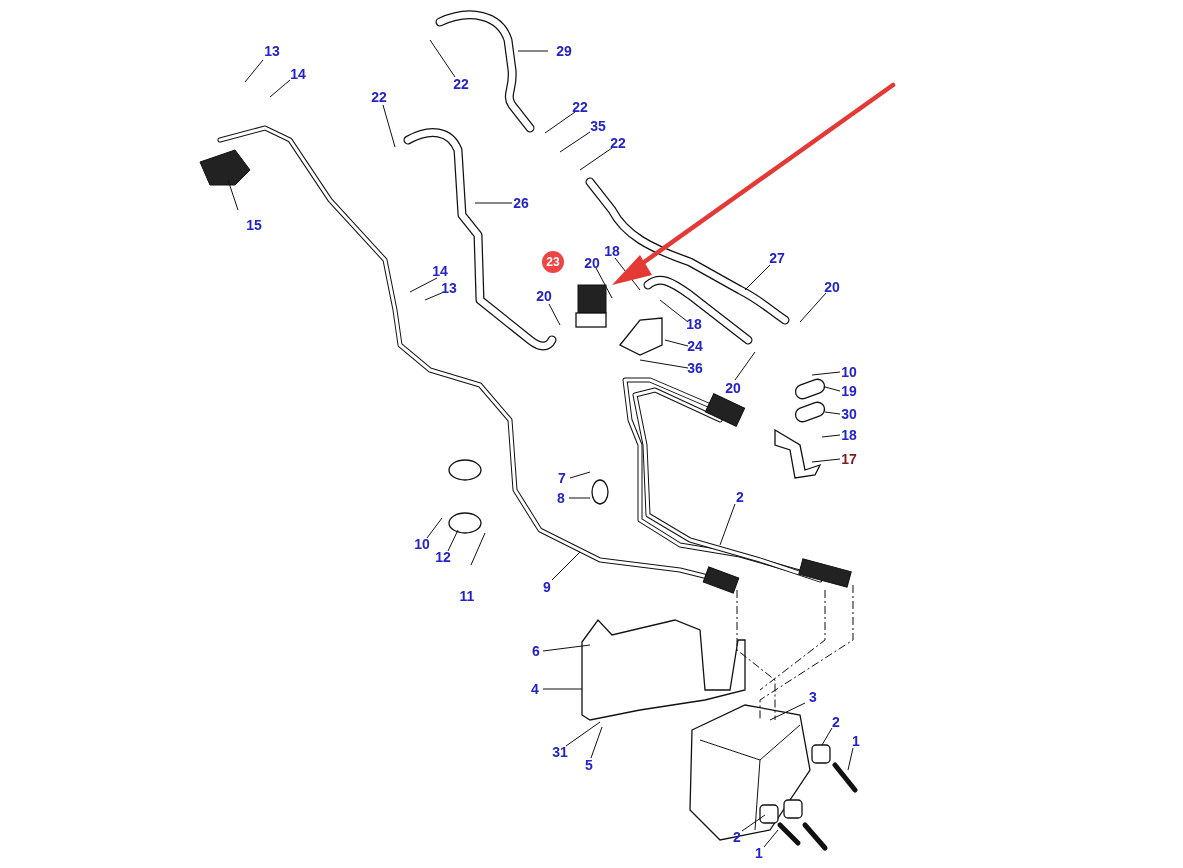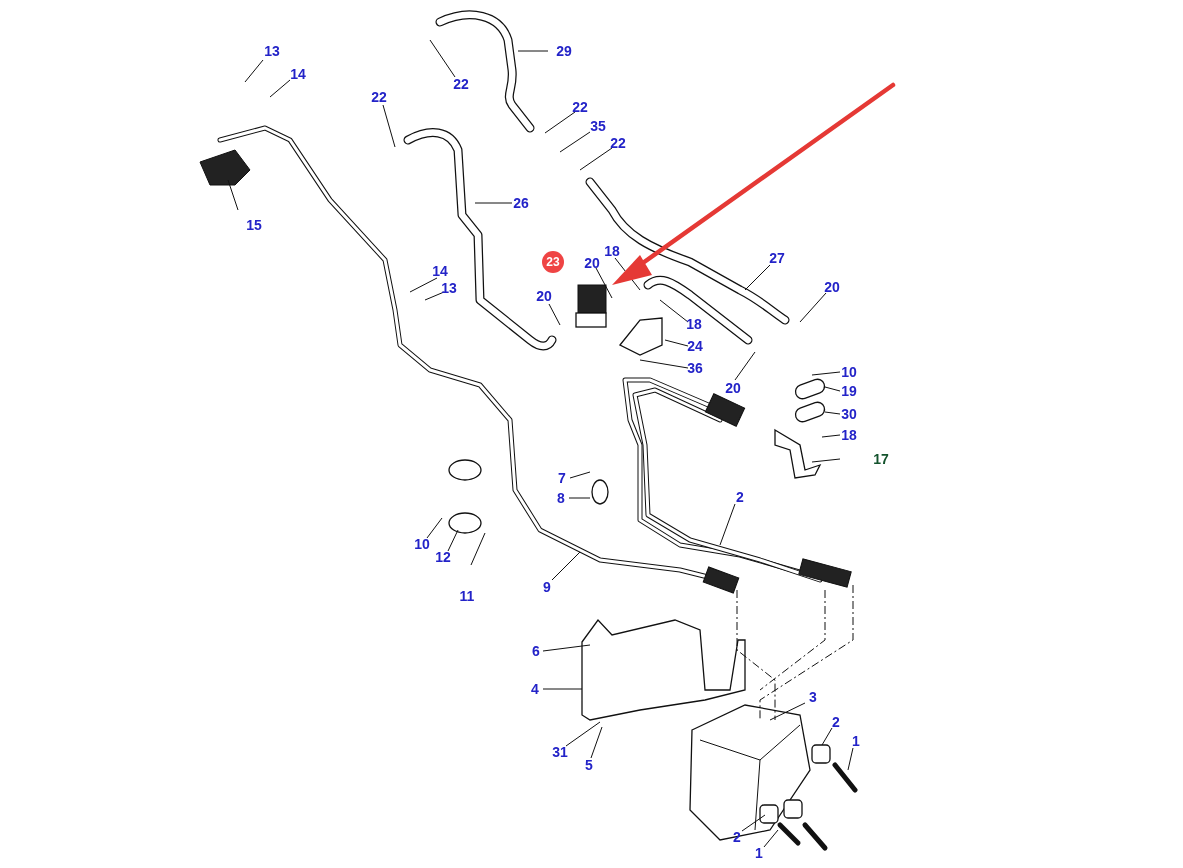--- a/index.html
+++ b/index.html
@@ -120,21 +120,21 @@
     <div class="lbl" style="left: 544px; top: 296px; color: rgb(35, 35, 200);">20</div>
     <div class="lbl" style="left: 832px; top: 287px; color: rgb(35, 35, 200);">20</div>
     <div class="lbl" style="left: 694px; top: 324px; color: rgb(35, 35, 200);">18</div>
     <div class="lbl" style="left: 695px; top: 346px; color: rgb(35, 35, 200); text-align: center;">24</div>
     <div class="lbl" style="left: 695px; top: 368px; color: rgb(35, 35, 200);">36</div>
     <div class="lbl" style="left: 733px; top: 388px; color: rgb(35, 35, 200);">20</div>
     <div class="lbl" style="left: 849px; top: 372px; color: rgb(35, 35, 200);">10</div>
     <div class="lbl" style="left: 849px; top: 391px; color: rgb(35, 35, 200);">19</div>
     <div class="lbl" style="left: 849px; top: 414px; color: rgb(35, 35, 200);">30</div>
     <div class="lbl" style="left: 849px; top: 435px; color: rgb(35, 35, 200);">18</div>
-    <div class="lbl" style="left: 849px; top: 459px; color: #14532d; margin-left: 32px;">17</div>
+    <div class="lbl" style="left: 849px; top: 459px; color: #7f1d1d;">17</div>
     <div class="lbl" style="left: 562px; top: 478px; color: rgb(35, 35, 200);">7</div>
     <div class="lbl" style="left: 561px; top: 498px; color: rgb(35, 35, 200);">8</div>
     <div class="lbl" style="left: 740px; top: 497px; color: rgb(35, 35, 200);">2</div>
     <div class="lbl" style="left: 422px; top: 544px; color: rgb(35, 35, 200);">10</div>
     <div class="lbl" style="left: 443px; top: 557px; color: rgb(35, 35, 200);">12</div>
     <div class="lbl" style="left: 467px; top: 572px; color: rgb(35, 35, 200); margin-top: 24px;">11</div>
     <div class="lbl" style="left: 547px; top: 587px; color: rgb(35, 35, 200);">9</div>
     <div class="lbl" style="left: 536px; top: 651px; color: rgb(35, 35, 200);">6</div>
     <div class="lbl" style="left: 535px; top: 689px; color: rgb(35, 35, 200);">4</div>
     <div class="lbl" style="left: 813px; top: 697px; color: rgb(35, 35, 200);">3</div>

